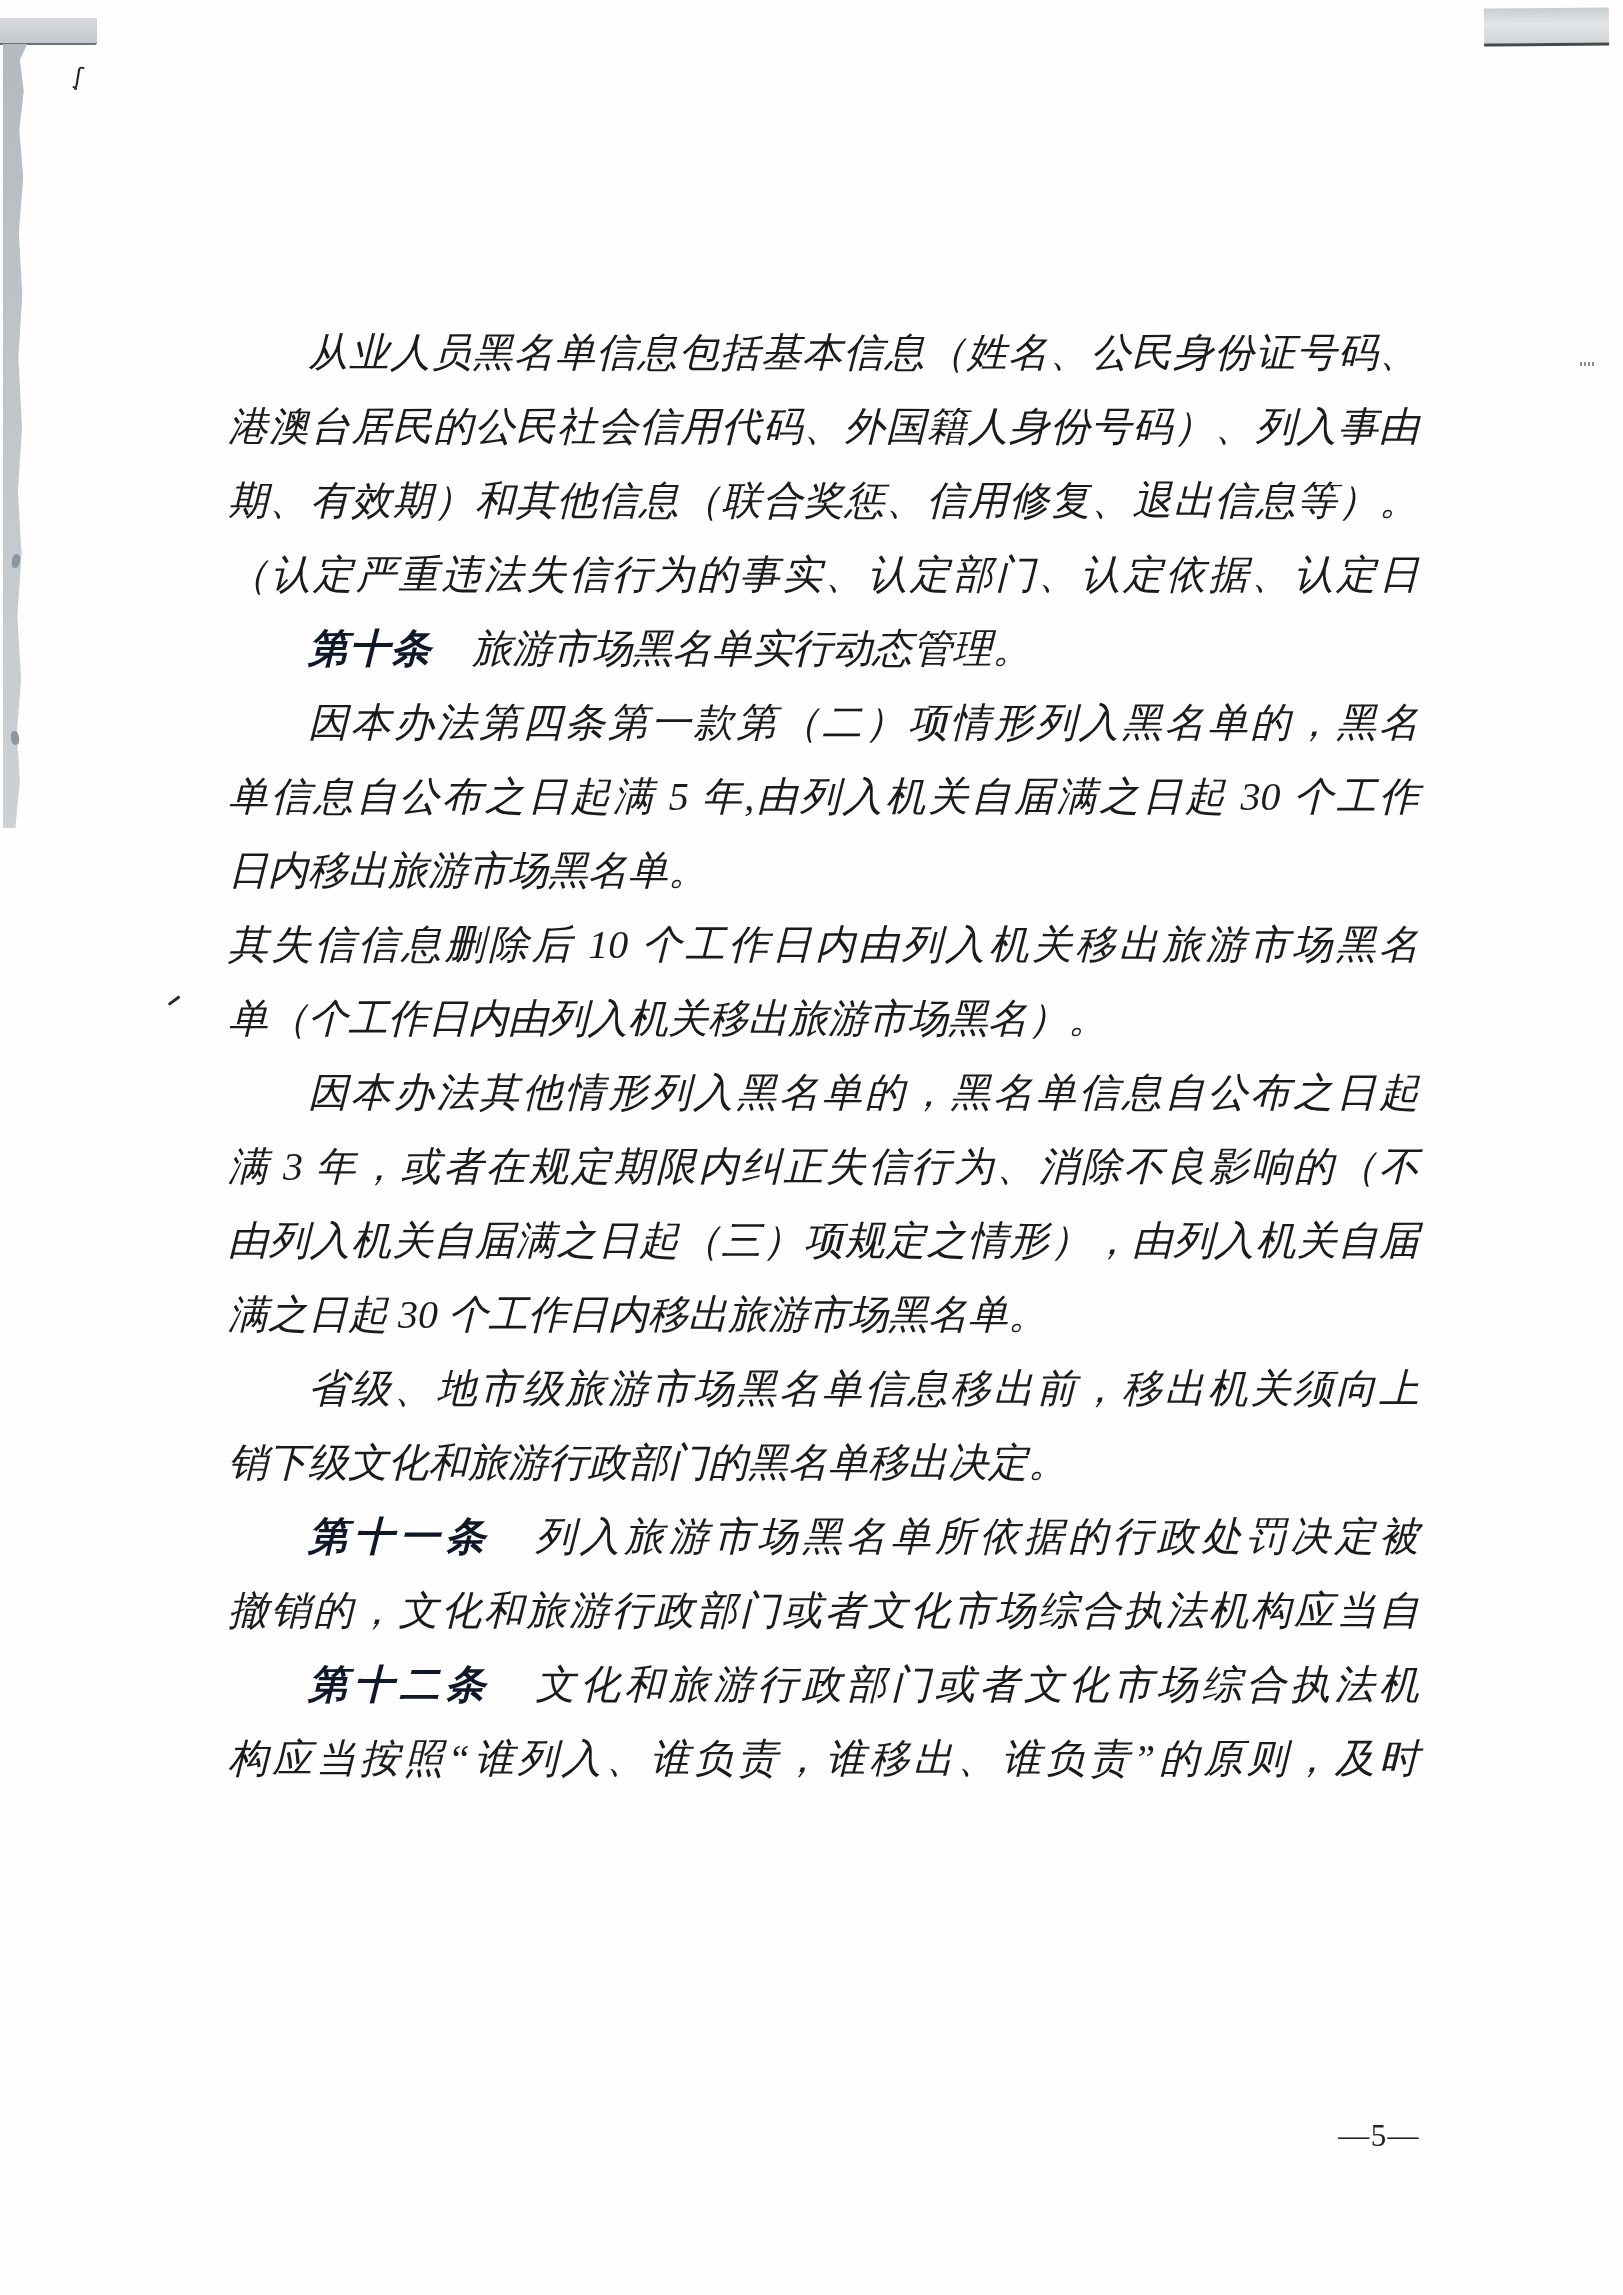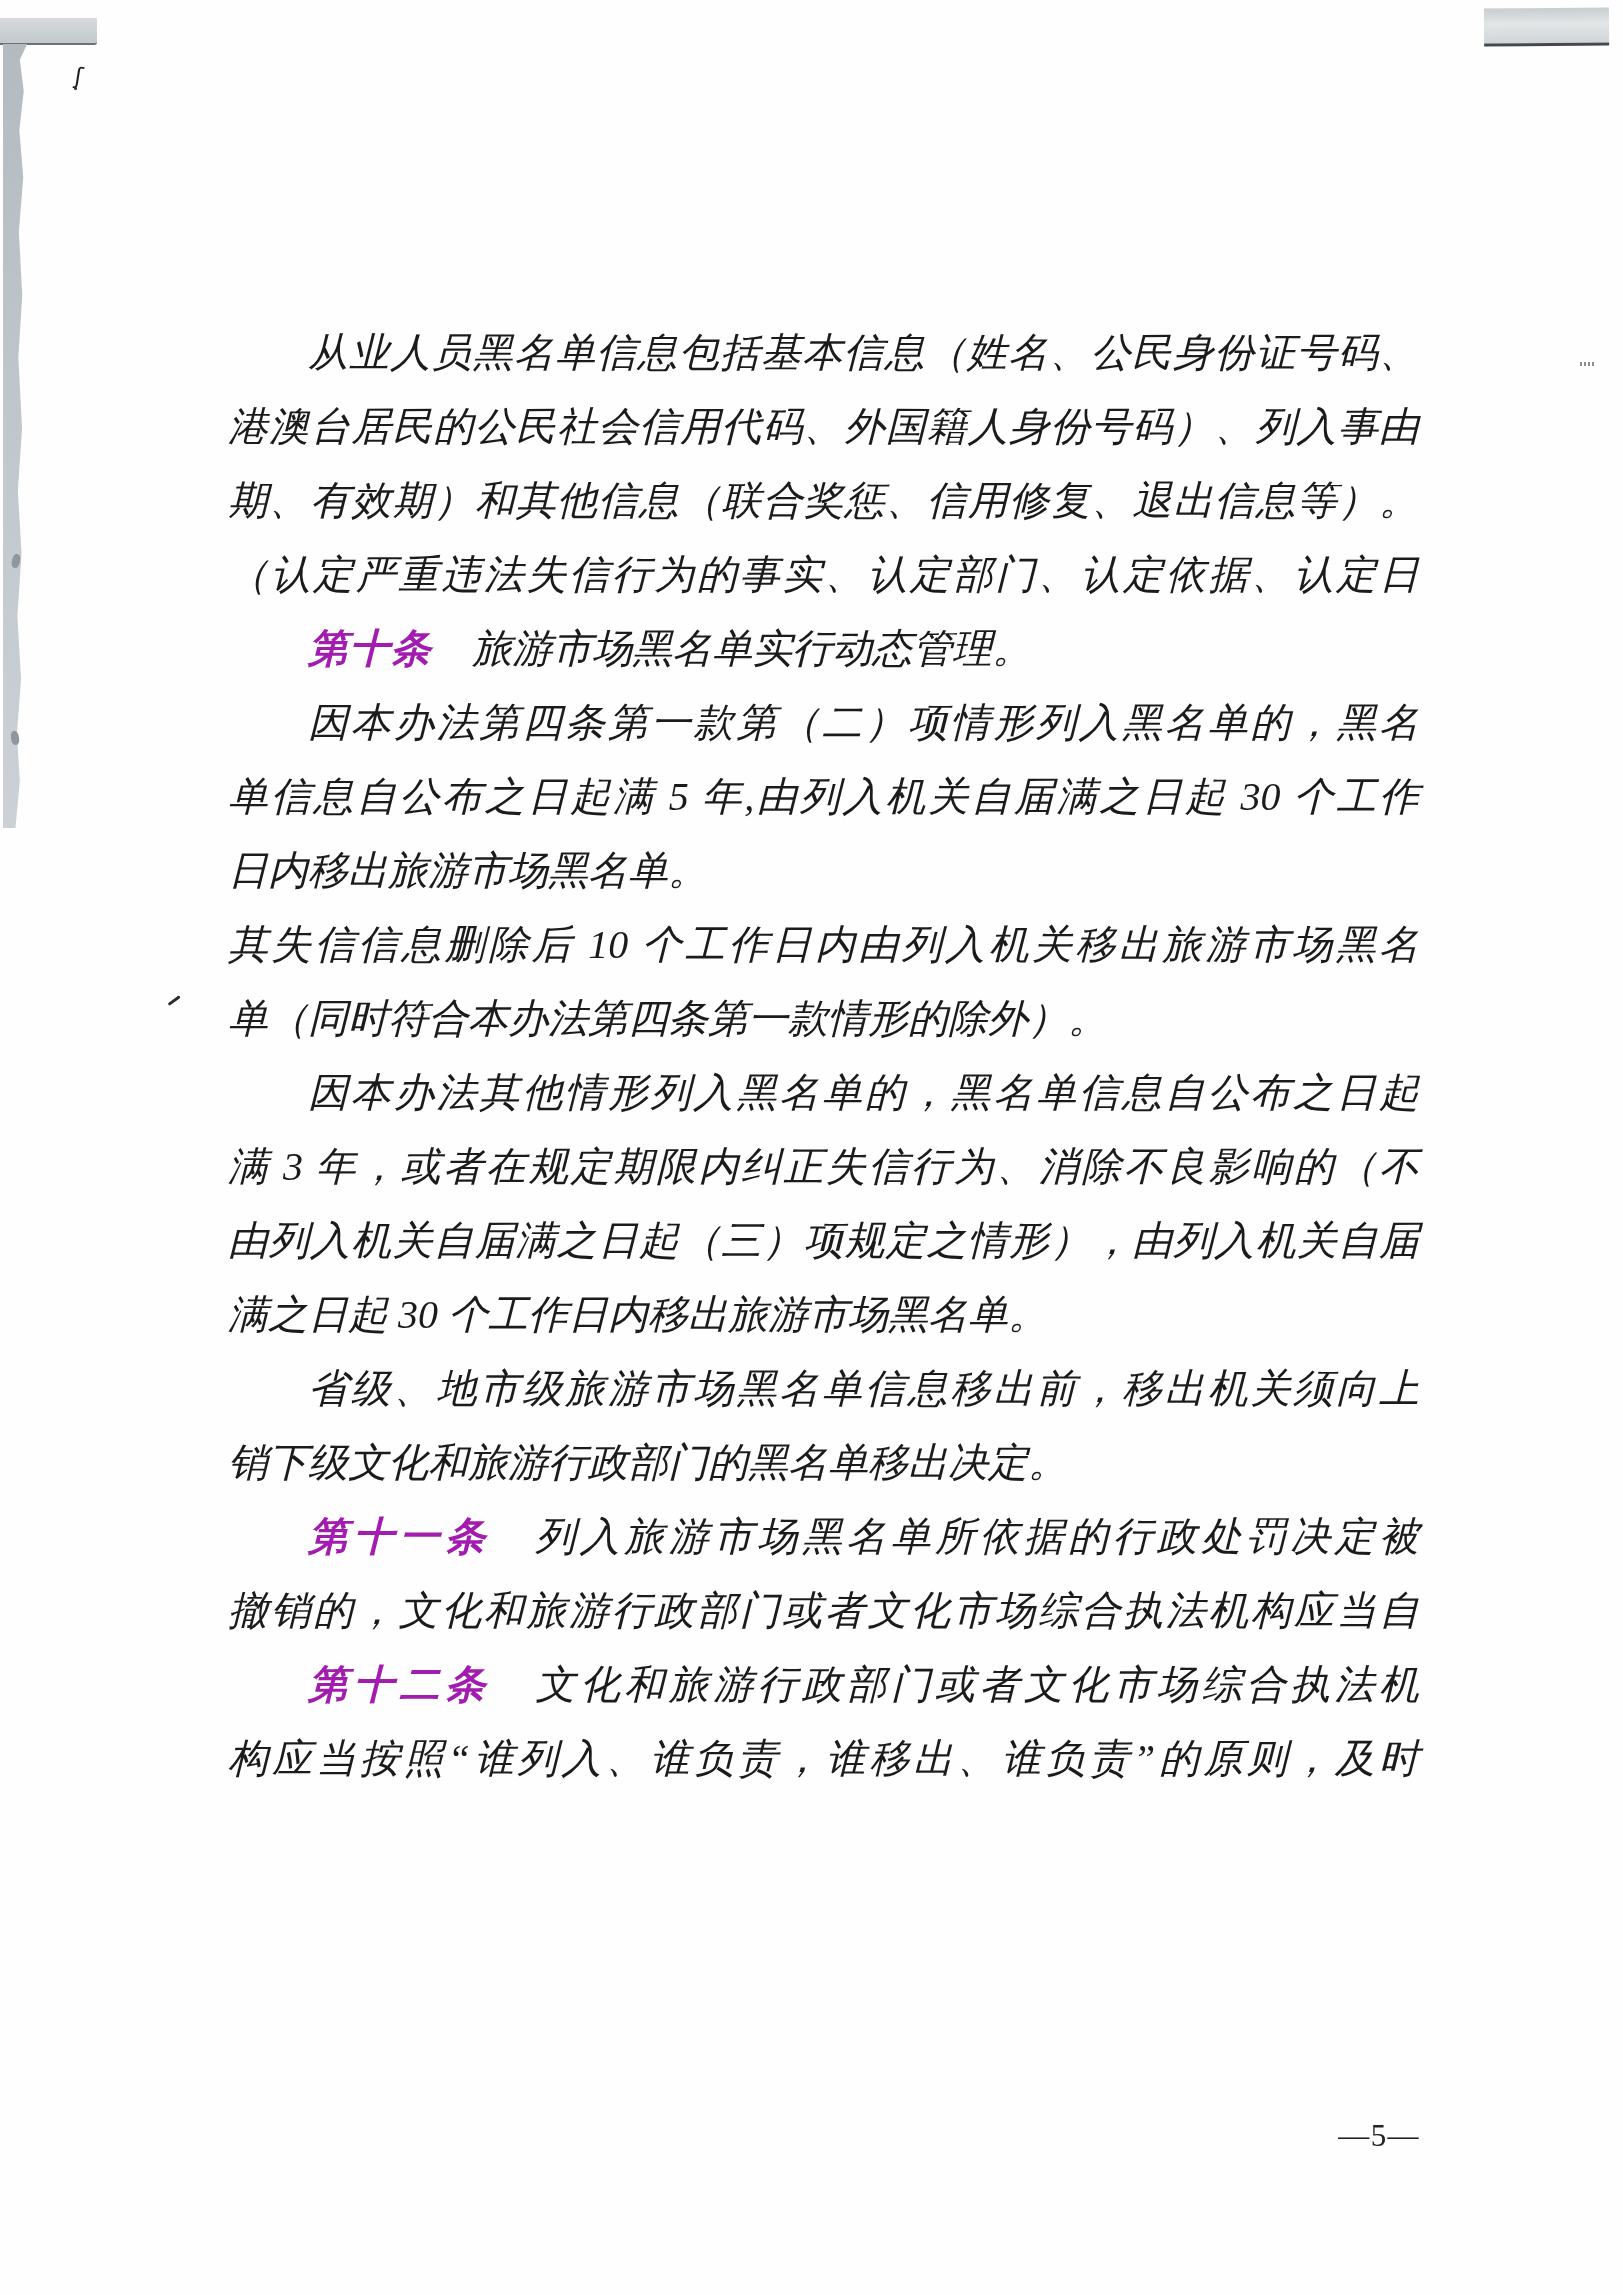--- a/index.html
+++ b/index.html
@@ -29,21 +29,21 @@
     white-space: normal;
     overflow: visible;
   }
   .line.just {
     text-align: justify;
     text-align-last: justify;
   }
   .line.ind { text-indent: 80px; }
   .line .b {
     font-weight: 700;
-    color: #a21caf;
+    color: #0f172a;
     letter-spacing: 1.4px;
   }
 
   
   .page-number {
     position: absolute;
     right: 204px;
     top: 2118px;
     font-size: 31px;
     color: #222;
@@ -147,21 +147,21 @@
   <div class="text-block">
       <div class="line just ind"><span>从业人员黑名单信息包括基本信息（姓名、公民身份证号码、</span></div>
       <div class="line just"><span>港澳台居民的公民社会信用代码、外国籍人身份号码）、列入事由</span></div>
       <div class="line just"><span>期、有效期）和其他信息（联合奖惩、信用修复、退出信息等）。</span></div>
       <div class="line just"><span>（认定严重违法失信行为的事实、认定部门、认定依据、认定日</span></div>
       <div class="line ind"><span class="b">第十条</span><span>　旅游市场黑名单实行动态管理。</span></div>
       <div class="line just ind"><span>因本办法第四条第一款第（二）项情形列入黑名单的，黑名</span></div>
       <div class="line just"><span>单信息自公布之日起满 5 年,由列入机关自届满之日起 30 个工作</span></div>
       <div class="line"><span>日内移出旅游市场黑名单。</span></div>
       <div class="line just"><span>其失信信息删除后 10 个工作日内由列入机关移出旅游市场黑名</span></div>
-      <div class="line"><span>单（同时符合本办法第四条第一款情形的除外）。</span></div>
+      <div class="line"><span>单（个工作日内由列入机关移出旅游市场黑名）。</span></div>
       <div class="line just ind"><span>因本办法其他情形列入黑名单的，黑名单信息自公布之日起</span></div>
       <div class="line just"><span>满 3 年，或者在规定期限内纠正失信行为、消除不良影响的（不</span></div>
       <div class="line just"><span>由列入机关自届满之日起（三）项规定之情形），由列入机关自届</span></div>
       <div class="line"><span>满之日起 30 个工作日内移出旅游市场黑名单。</span></div>
       <div class="line just ind"><span>省级、地市级旅游市场黑名单信息移出前，移出机关须向上</span></div>
       <div class="line"><span>销下级文化和旅游行政部门的黑名单移出决定。</span></div>
       <div class="line just ind"><span class="b">第十一条</span><span>　列入旅游市场黑名单所依据的行政处罚决定被</span></div>
       <div class="line just"><span>撤销的，文化和旅游行政部门或者文化市场综合执法机构应当自</span></div>
       <div class="line just ind"><span class="b">第十二条</span><span>　文化和旅游行政部门或者文化市场综合执法机</span></div>
       <div class="line just"><span>构应当按照“谁列入、谁负责，谁移出、谁负责”的原则，及时</span></div>

